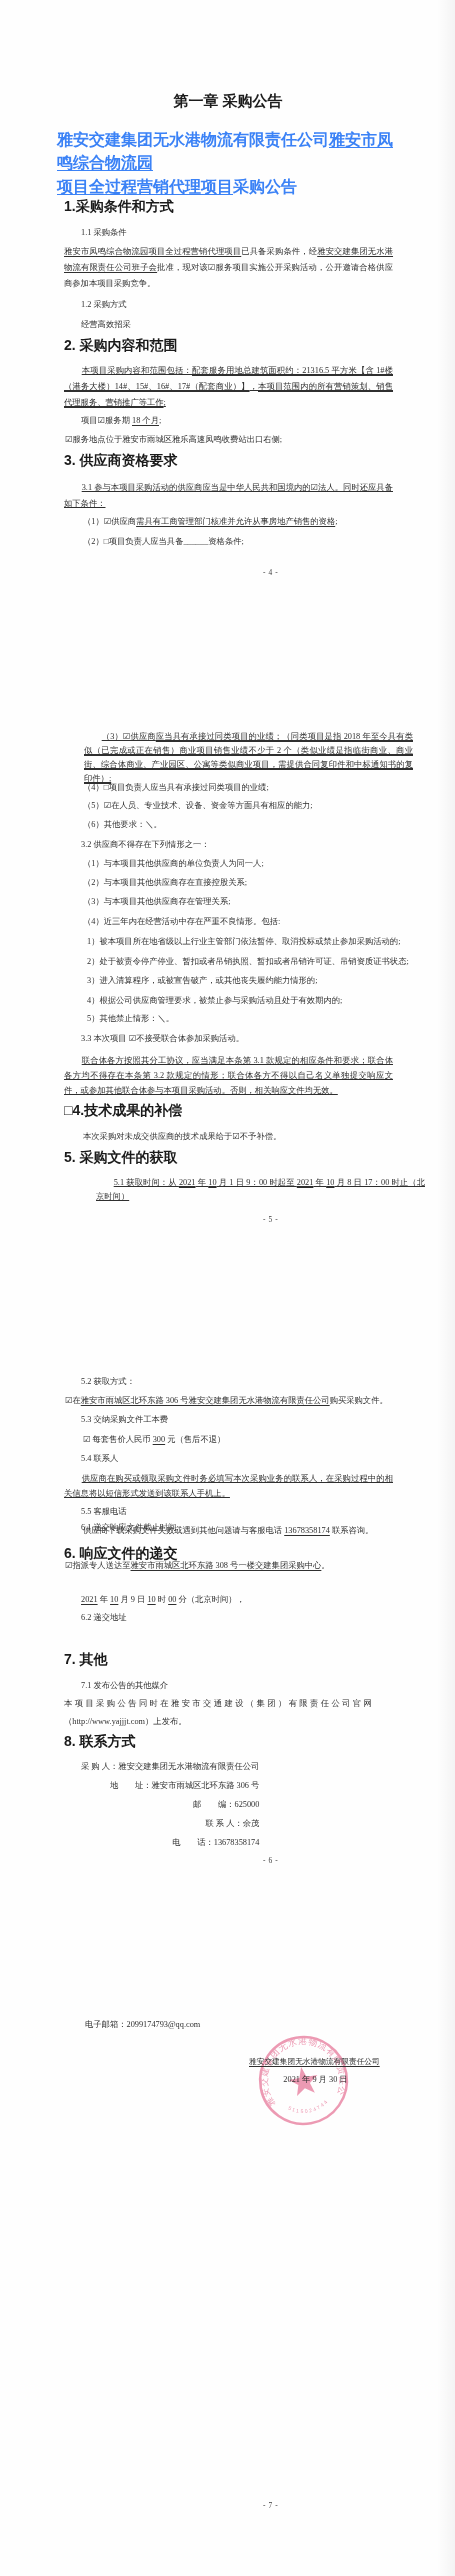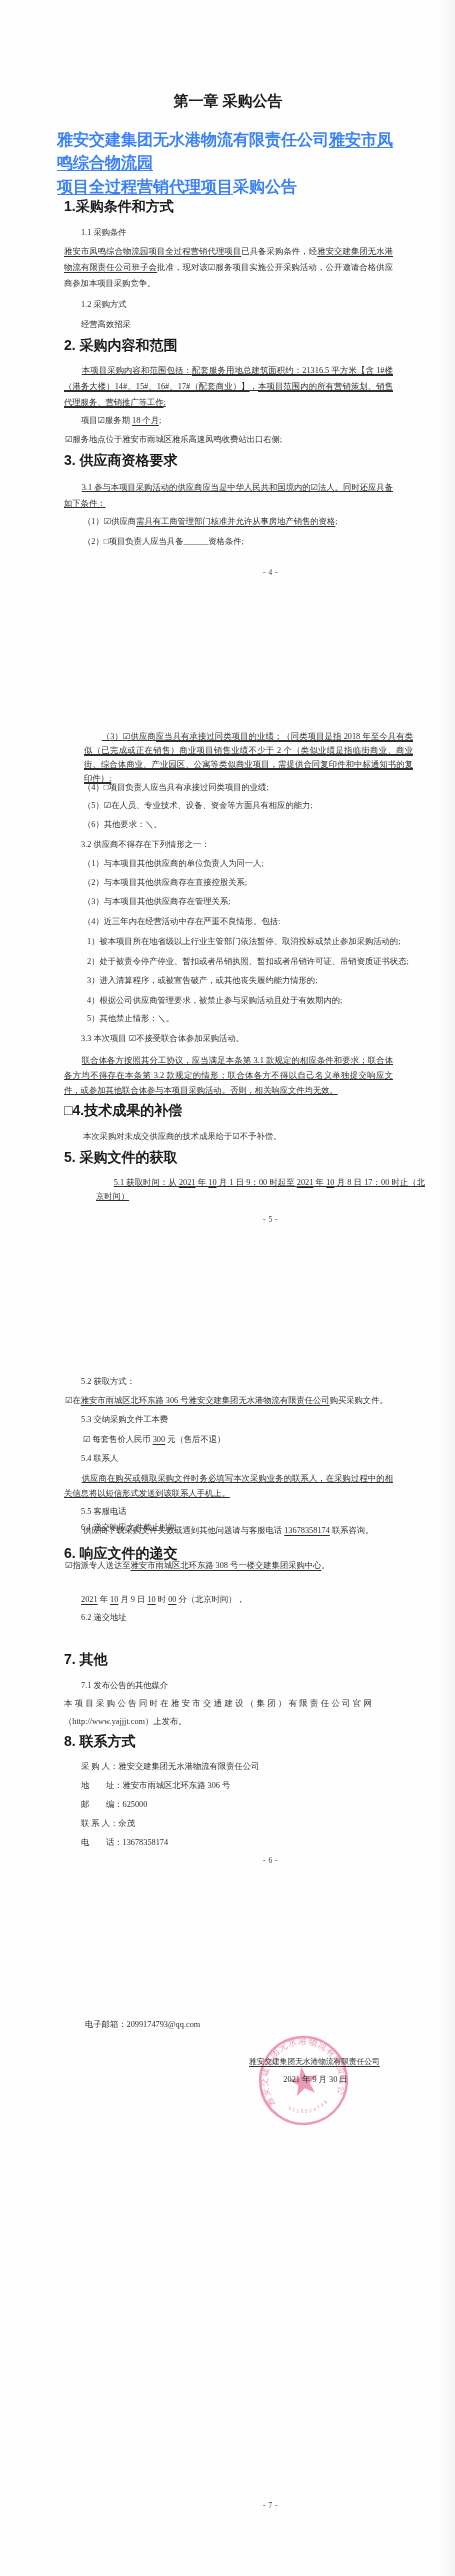--- a/index.html
+++ b/index.html
@@ -22,21 +22,21 @@
     font-weight:bold; font-size:16px; line-height:23.4px; color:#3b82f6;
   }
   .h1 {
     font-family:"Liberation Sans","DejaVu Sans",sans-serif; font-weight:bold;
     font-size:14px; color:#1b1b1b; line-height:15px;
   }
   .lh26 { line-height:15px; }
   .lh27 { line-height:14px;margin-left:20px; }
   .pnum { font-size:7.4px; color:#3c3c3c; letter-spacing:0.6px; }
   .spread { letter-spacing:2.4px; }
-  .crow { line-height:19px; white-space:nowrap; }
+  .crow { line-height:19px; white-space:nowrap;text-align:right; }
   .sig-company { font-size:7.7px; white-space:nowrap; text-decoration:underline; text-underline-offset:1.7px; z-index:3; }
   .sig-date { width:137px; text-align:center; font-size:8.3px; white-space:nowrap; z-index:3; }
   .stamp { position:absolute; z-index:2;
     font-family:"Liberation Sans","DejaVu Sans",sans-serif; }
   .scan-edge { position:absolute; top:0; right:0; width:19.4px; height:100%;
     background:linear-gradient(to right, rgba(0,0,0,0), rgba(0,0,0,0.045)); }
 </style>
 </head>
 <body>
 

